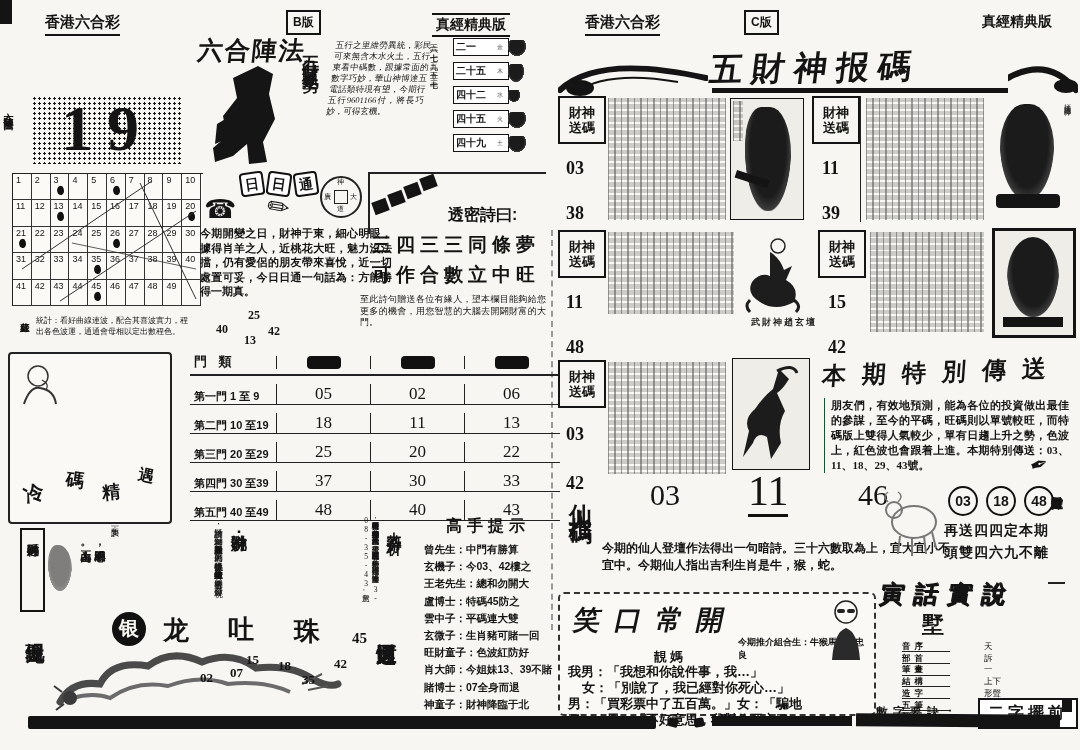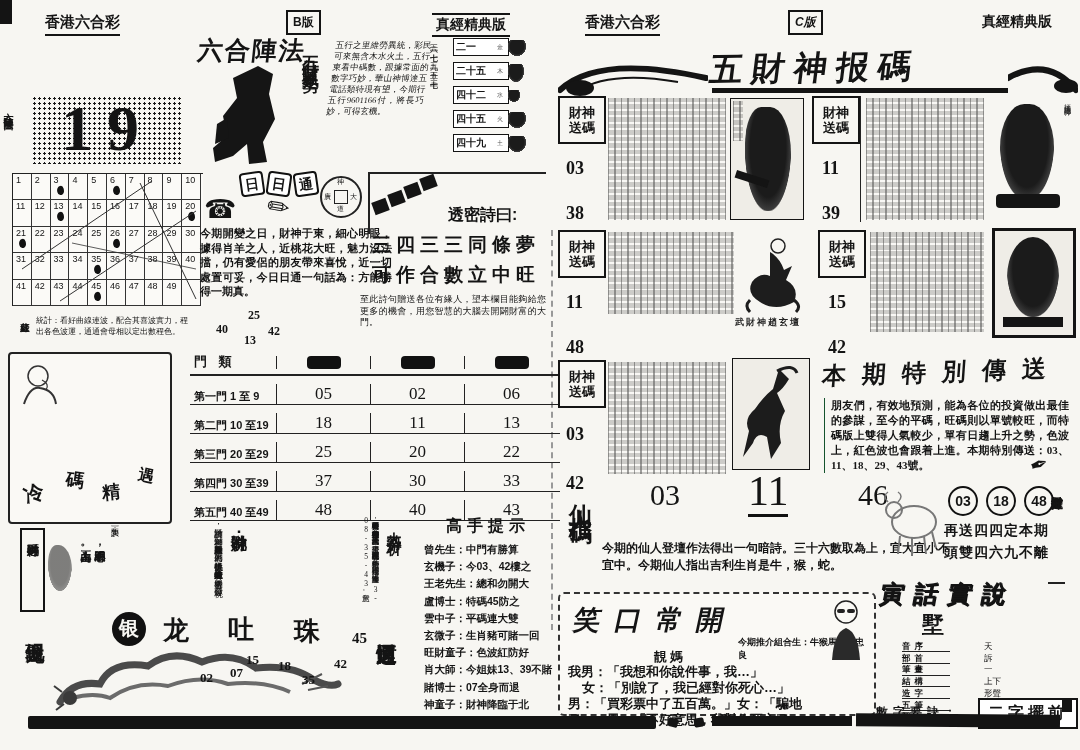--- a/index.html
+++ b/index.html
@@ -31,21 +31,21 @@
   .attr-row{display:flex;font-size:8.5px;line-height:9.2px;margin-bottom:1.5px;}
   .attr-k{width:48px;border-bottom:1px solid #222;font-weight:bold;letter-spacing:4px;}
   .attr-v{width:70px;margin-left:34px;font-family:"Liberation Serif",serif;}
   .joke-line{font-size:13px;line-height:16px;font-weight:bold;}
   .dot19{background-image:radial-gradient(#161616 1.1px, transparent 1.2px);background-size:5px 5px;}
   .wbox{display:flex;align-items:center;border:1.5px solid #141414;width:50px;height:16px;
         justify-content:space-between;padding:0 2px;background:#fff;margin-bottom:6px;}
   .wbox .n{font-size:10px;font-weight:bold;}
   .wbox .e{font-size:6px;line-height:6px;color:#555;width:9px;}
   .sidechar{font-size:8px;line-height:9px;margin-bottom:9px;text-align:center;}
-  .caption{font-size:7px;letter-spacing:1px;color:#222;}
+  .caption{font-size:7px;letter-spacing:1px;color:#222;margin-left:16px;}
   .ink{background:#141414;}
 </style>
 </head>
 <body>
 
 <div id="stage">
 
   <div class="abs ink" style="left:0;top:0;width:12px;height:24px;"></div>
   <div class="abs" style="left:551px;top:230px;height:400px;border-left:2px dashed #999;"></div>
 
@@ -307,21 +307,21 @@
   <div class="abs serif b" style="left:230px;top:665px;font-size:13px;">07</div>
   <div class="abs serif b" style="left:246px;top:652px;font-size:13px;">15</div>
   <div class="abs serif b" style="left:278px;top:658px;font-size:13px;">18</div>
   <div class="abs serif b" style="left:302px;top:672px;font-size:13px;">35</div>
   <div class="abs serif b" style="left:334px;top:656px;font-size:13px;">42</div>
   <div class="abs serif b" style="left:352px;top:630px;font-size:15px;">45</div>
 
   <div class="abs v b" style="left:374px;top:628px;font-size:20px;height:92px;">財運恆通</div>
 
   <div class="abs b" style="left:585px;top:13px;font-size:15px;border-bottom:2px solid #141414;padding-bottom:2px;">香港六合彩</div>
-  <div class="abs b boxed" style="left:788px;top:10px;font-size:12px;padding:2px 5px;font-style:italic;">C版</div>
+  <div class="abs b boxed" style="left:744px;top:10px;font-size:12px;padding:2px 5px;">C版</div>
   <div class="abs b" style="left:982px;top:13px;font-size:14px;">真經精典版</div>
 
   <svg class="abs" style="left:558px;top:48px;" width="150" height="52">
     <path d="M2 42 Q40 6 148 30" fill="none" stroke="#141414" stroke-width="6" stroke-linecap="round"></path>
     <path d="M18 44 Q50 22 120 34" fill="none" stroke="#141414" stroke-width="2"></path>
     <ellipse cx="22" cy="40" rx="14" ry="8" fill="#141414"></ellipse>
   </svg>
   <div class="abs b" style="left:710px;top:46px;font-size:33px;letter-spacing:9px;transform:skewX(-8deg) rotate(-1deg);font-family:'Liberation Serif',serif;">五財神报碼</div>
   <div class="abs ink" style="left:712px;top:88px;width:296px;height:5px;"></div>
   <svg class="abs" style="left:1008px;top:48px;" width="70" height="52">

